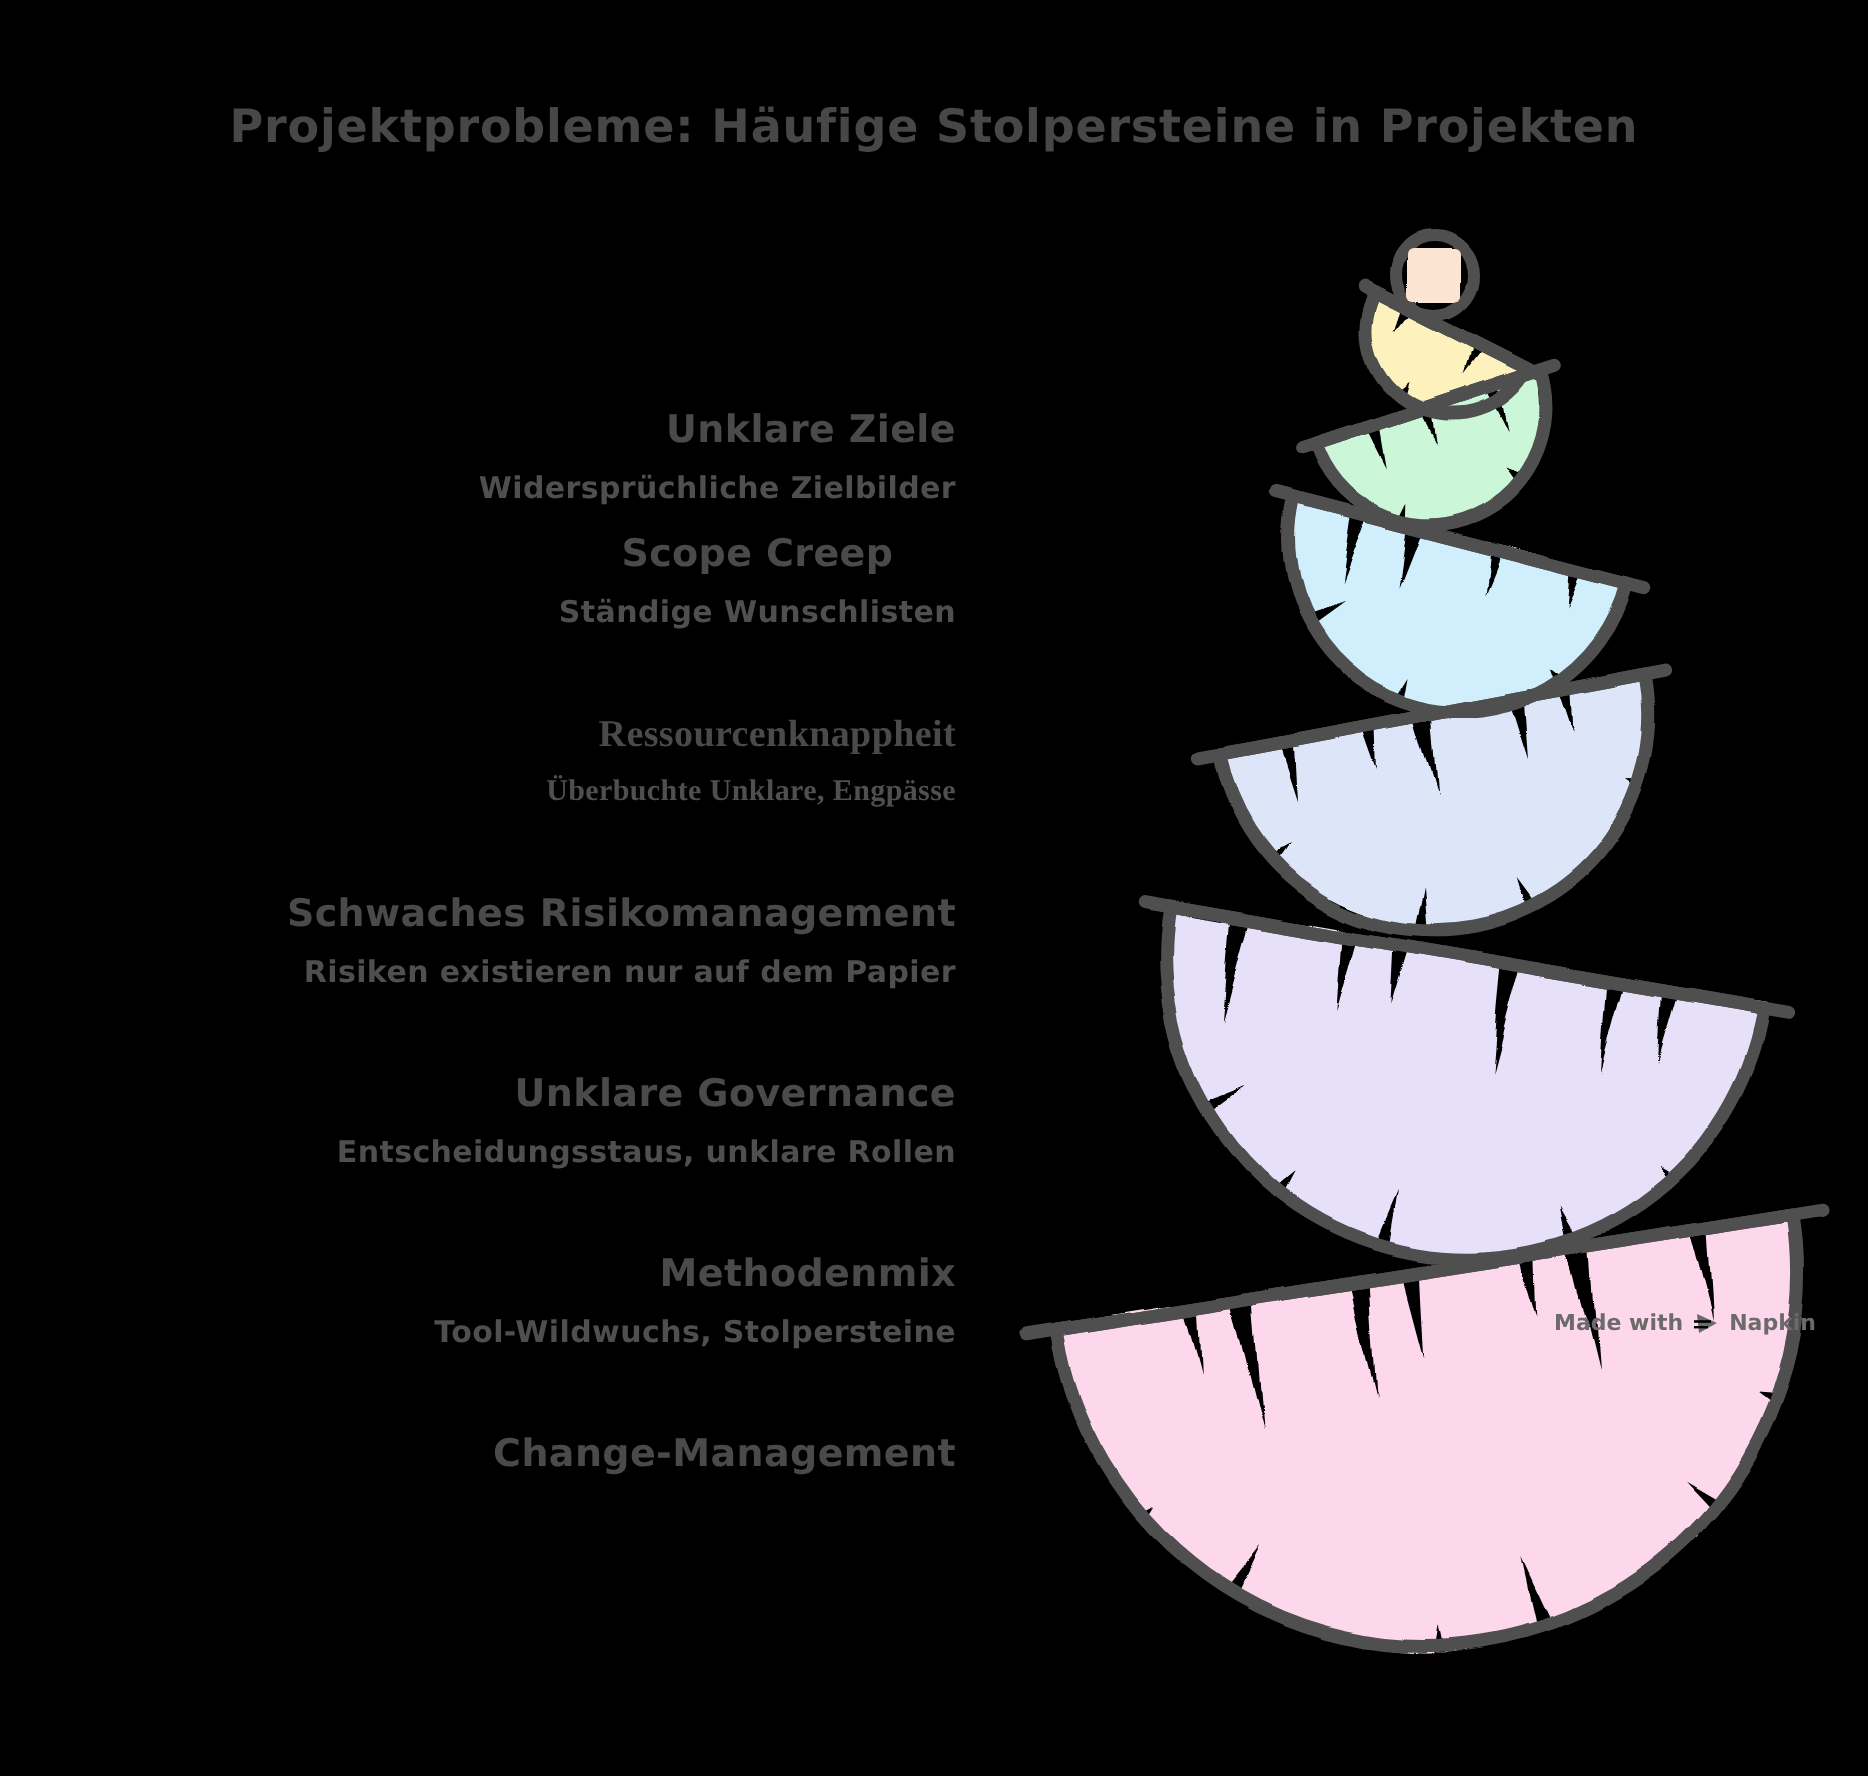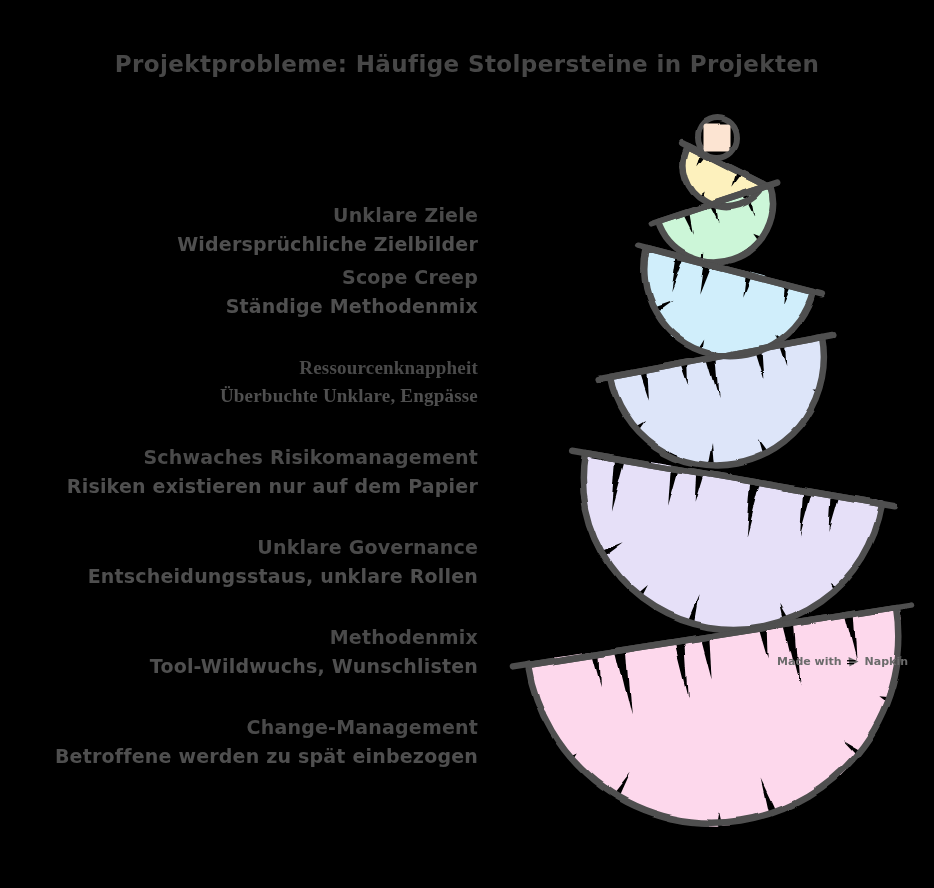--- a/index.html
+++ b/index.html
@@ -6,62 +6,61 @@
   body{width:934px;height:888px;overflow:hidden;}
   .canvas{position:relative;width:934px;height:688px;
           font-family:"DejaVu Sans","Liberation Sans",sans-serif;}
   .title{position:absolute;top:51px;left:0;width:934px;margin:0;
          text-align:center;font-size:23px;font-weight:bold;letter-spacing:.4px;
          color:var(--title,#474747);}
   #labels{position:absolute;inset:0;}
   .row{position:absolute;right:456px;text-align:right;white-space:nowrap;}
   .row h2{margin:0;font-size:19px;line-height:23px;font-weight:bold;
           letter-spacing:.2px;color:var(--heading,#4a4a4a);}
-  .row p{margin:9px 0 0;font-size:19px;line-height:16px;font-weight:bold;
+  .row p{margin:9px 0 0;font-size:15px;line-height:16px;font-weight:bold;
          letter-spacing:.2px;color:var(--subtext,#4f4f4f);}
   #spiral{position:absolute;left:0;top:0;}
   .footer{position:absolute;right:26px;bottom:20px;display:flex;align-items:center;gap:5px;
           font-size:11px;font-weight:bold;color:var(--watermark,#6b6b6b);text-align:right;}
   .footer svg{display:block;}
 </style>
 </head>
 <body>
 
 <div class="canvas">
 
   <h1 class="title">Projektprobleme: Häufige Stolpersteine in Projekten</h1>
 
   <div id="labels">
       <div class="row" style="top: 180px; margin-top: 24px;">
         <h2>Unklare Ziele</h2>
         <p>Widersprüchliche Zielbilder</p>
       </div>
-      <div class="row" style="top: 266px;">
+      <div class="row" style="top: 266px; text-align: center;">
         <h2>Scope Creep</h2>
-        <p>Ständige Methodenmix</p>
+        <p>Ständige Wunschlisten</p>
       </div>
       <div class="row" style="top: 356px; font-family: Liberation Serif, serif;">
         <h2>Ressourcenknappheit</h2>
         <p>Überbuchte Unklare, Engpässe</p>
       </div>
       <div class="row" style="top: 446px;">
         <h2>Schwaches Risikomanagement</h2>
         <p>Risiken existieren nur auf dem Papier</p>
       </div>
       <div class="row" style="top: 536px;">
         <h2>Unklare Governance</h2>
         <p>Entscheidungsstaus, unklare Rollen</p>
       </div>
       <div class="row" style="top: 626px;">
         <h2>Methodenmix</h2>
-        <p>Tool-Wildwuchs, Wunschlisten</p>
+        <p>Tool-Wildwuchs, Stolpersteine</p>
       </div>
       <div class="row" style="top: 716px;">
         <h2>Change-Management</h2>
-        <p>Betroffene werden zu spät einbezogen</p>
       </div>
     </div>
 
   <svg id="spiral" width="934" height="888" viewBox="0 0 934 888">
     <defs>
       <filter id="roughFill" x="-15%" y="-15%" width="130%" height="130%">
         <feTurbulence type="fractalNoise" baseFrequency="0.011 0.019" numOctaves="2" seed="7" result="n"></feTurbulence>
         <feDisplacementMap in="SourceGraphic" in2="n" scale="13" xChannelSelector="R" yChannelSelector="G"></feDisplacementMap>
       </filter>
       <filter id="roughLine" x="-15%" y="-15%" width="130%" height="130%">

